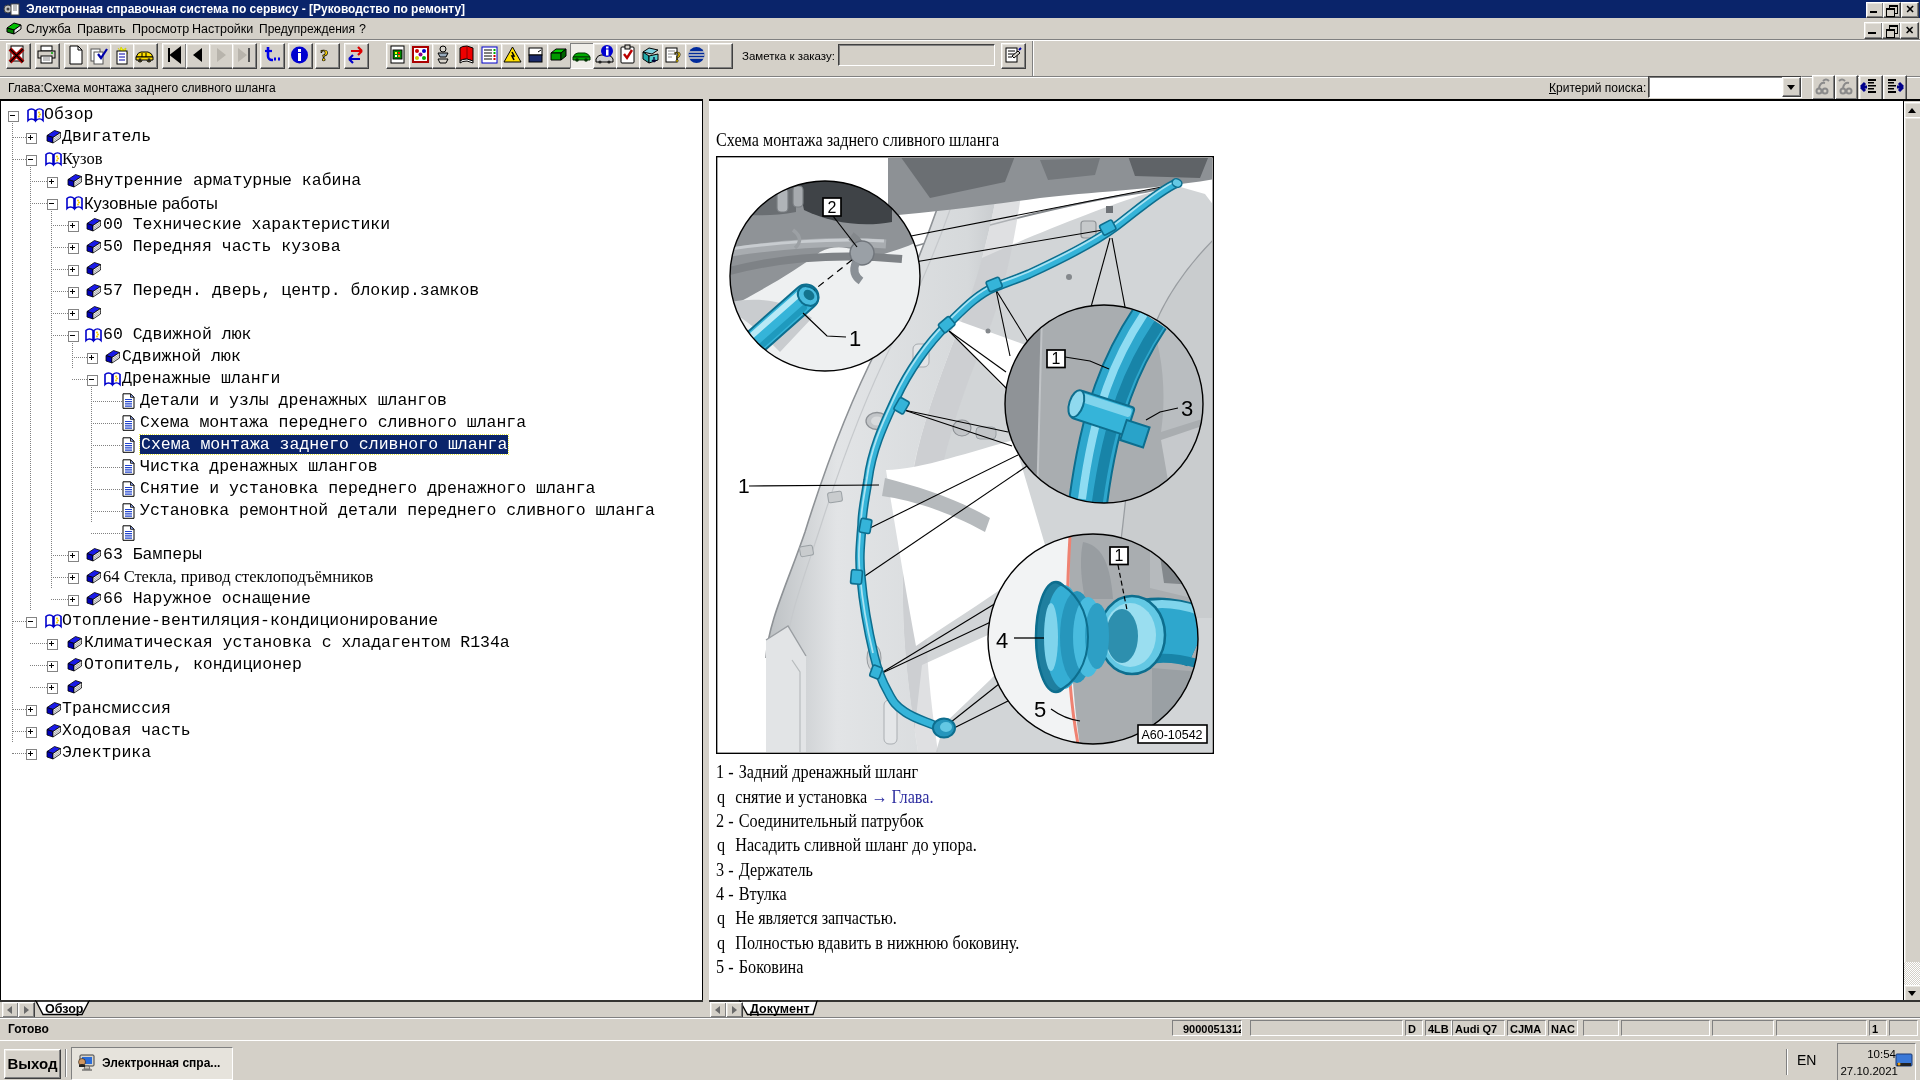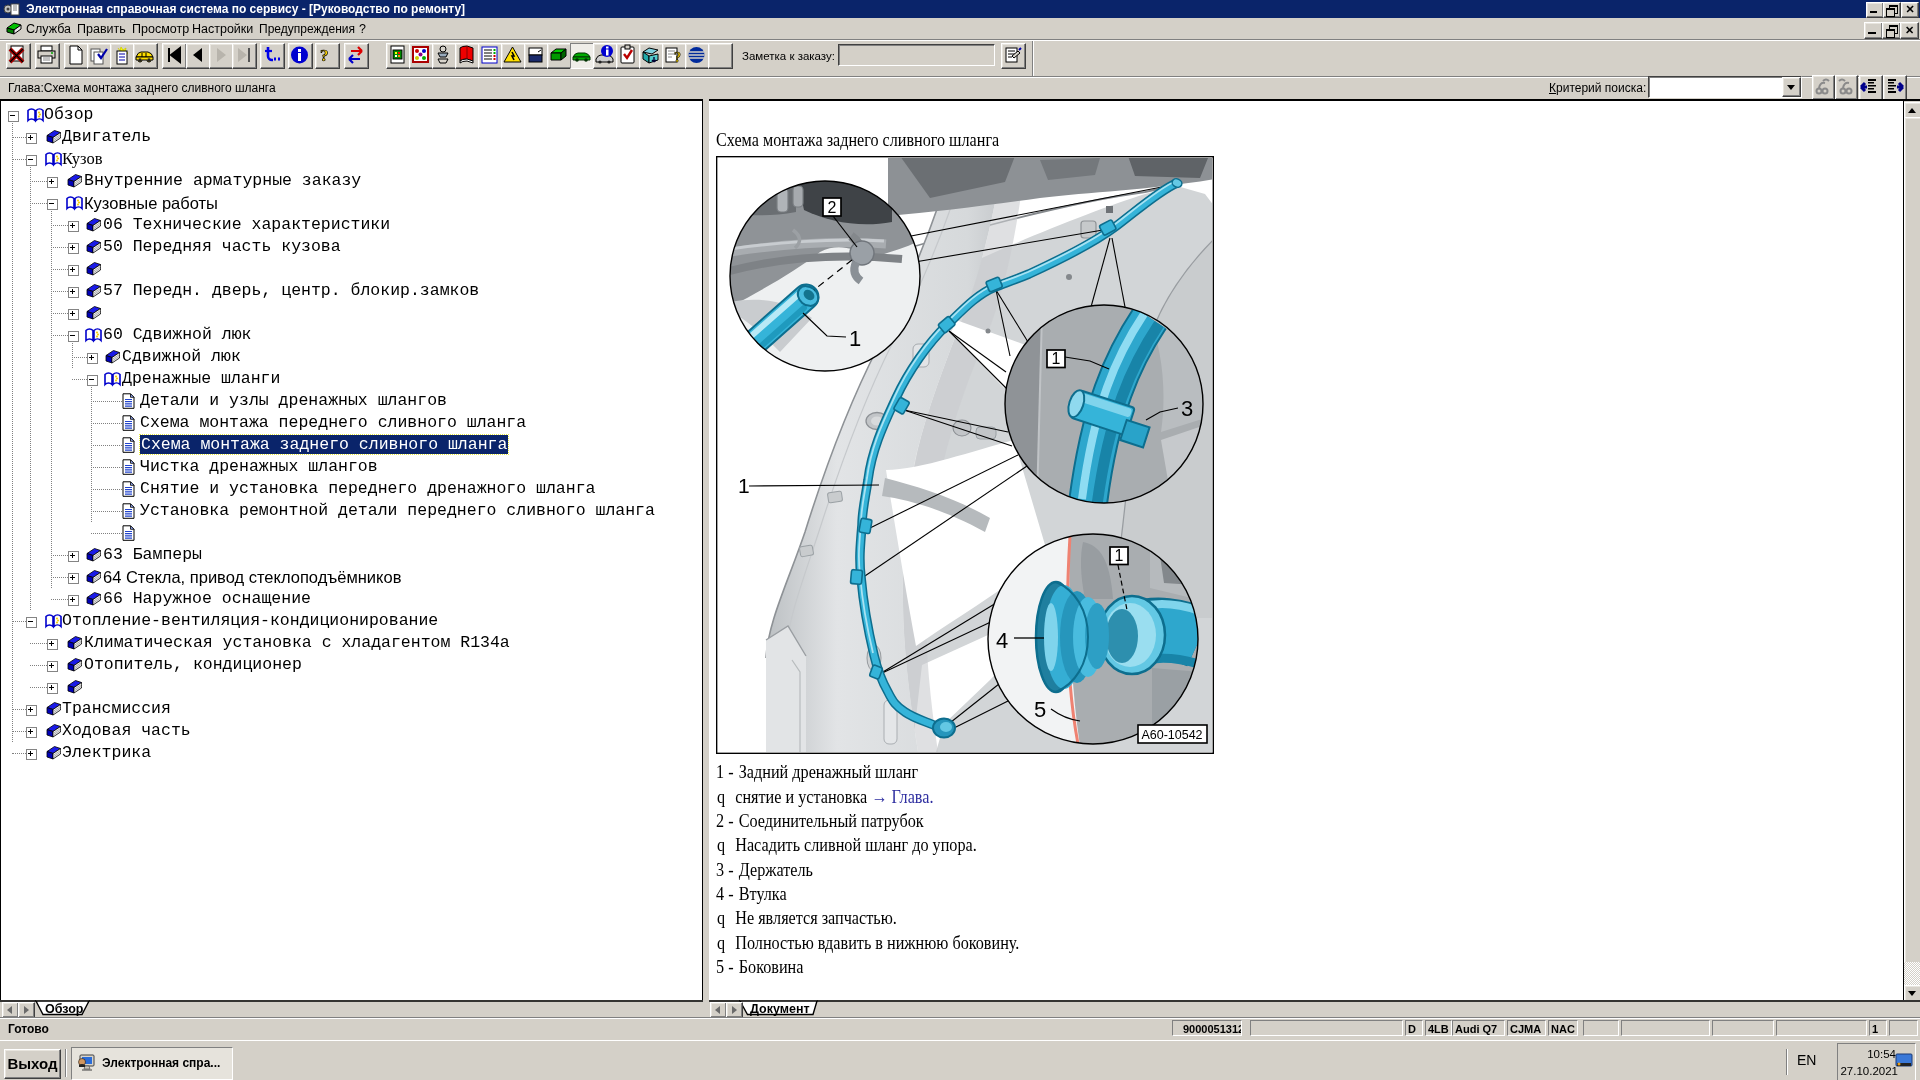--- a/index.html
+++ b/index.html
@@ -318,21 +318,21 @@
 <div style="position:absolute;left:46px;top:76px;width:9px;height:9px;background:#fff;border:1px solid #848484">
       <div style="position:absolute;left:1px;top:3px;width:5px;height:1px;background:#000"></div>
       <div style="position:absolute;left:3px;top:1px;width:1px;height:5px;background:#000"></div>
     </div>
 <svg width="17" height="16" viewBox="0 0 17 16" style="position:absolute;left:65px;top:72px">
       <path d="M2 6.5 L9.5 1.5 L15.5 3.5 L8 8.5 Z" fill="#1a1ae8" stroke="#000" stroke-width=".8"></path>
       <path d="M2 6.5 L8 8.5 L8 14 L2 12 Z" fill="#0000b8" stroke="#000" stroke-width=".8"></path>
       <path d="M8 8.5 L15.5 3.5 L15.5 9 L8 14 Z" fill="#f0f0f0" stroke="#000" stroke-width=".8"></path>
       <path d="M8 10.5 L15.5 5.5 M8 12.2 L15.5 7.2" stroke="#a0a0a0" stroke-width=".8"></path>
     </svg>
-<div style="position:absolute;left:83px;top:69px;height:22px;line-height:22px;font-family:'Liberation Mono',monospace;font-size:16.5px;white-space:pre">Внутренние арматурные заказу</div>
+<div style="position:absolute;left:83px;top:69px;height:22px;line-height:22px;font-family:'Liberation Mono',monospace;font-size:16.5px;white-space:pre">Внутренние арматурные кабина</div>
 <div style="position:absolute;left:29px;top:102px;width:17px;height:1px;border-top:1px dotted #808080"></div>
 <div style="position:absolute;left:46px;top:98px;width:9px;height:9px;background:#fff;border:1px solid #848484">
       <div style="position:absolute;left:1px;top:3px;width:5px;height:1px;background:#000"></div>
     </div>
 <svg width="17" height="16" viewBox="0 0 17 16" style="position:absolute;left:65px;top:94px">
       <path d="M8.5 3 L8.5 13" stroke="#000" stroke-width="1"></path>
       <path d="M1 3.5 C3 1.5 6 1.5 8 3.5 L8 13.5 C6 11.5 3 11.5 1 13.5 Z" fill="#fff" stroke="#0000cc" stroke-width="1.6"></path>
       <path d="M16 3.5 C14 1.5 11 1.5 9 3.5 L9 13.5 C11 11.5 14 11.5 16 13.5 Z" fill="#fffdf0" stroke="#0000cc" stroke-width="1.6"></path>
       <circle cx="12" cy="5.5" r="1" fill="#f0c800"></circle>
       <circle cx="13" cy="7.5" r="1" fill="#f0c800"></circle>
@@ -343,21 +343,21 @@
 <div style="position:absolute;left:67px;top:120px;width:9px;height:9px;background:#fff;border:1px solid #848484">
       <div style="position:absolute;left:1px;top:3px;width:5px;height:1px;background:#000"></div>
       <div style="position:absolute;left:3px;top:1px;width:1px;height:5px;background:#000"></div>
     </div>
 <svg width="17" height="16" viewBox="0 0 17 16" style="position:absolute;left:84px;top:116px">
       <path d="M2 6.5 L9.5 1.5 L15.5 3.5 L8 8.5 Z" fill="#1a1ae8" stroke="#000" stroke-width=".8"></path>
       <path d="M2 6.5 L8 8.5 L8 14 L2 12 Z" fill="#0000b8" stroke="#000" stroke-width=".8"></path>
       <path d="M8 8.5 L15.5 3.5 L15.5 9 L8 14 Z" fill="#f0f0f0" stroke="#000" stroke-width=".8"></path>
       <path d="M8 10.5 L15.5 5.5 M8 12.2 L15.5 7.2" stroke="#a0a0a0" stroke-width=".8"></path>
     </svg>
-<div style="position:absolute;left:102px;top:113px;height:22px;line-height:22px;font-family:'Liberation Mono',monospace;font-size:16.5px;white-space:pre">06 Технические характеристики</div>
+<div style="position:absolute;left:102px;top:113px;height:22px;line-height:22px;font-family:'Liberation Mono',monospace;font-size:16.5px;white-space:pre">00 Технические характеристики</div>
 <div style="position:absolute;left:50px;top:146px;width:17px;height:1px;border-top:1px dotted #808080"></div>
 <div style="position:absolute;left:67px;top:142px;width:9px;height:9px;background:#fff;border:1px solid #848484">
       <div style="position:absolute;left:1px;top:3px;width:5px;height:1px;background:#000"></div>
       <div style="position:absolute;left:3px;top:1px;width:1px;height:5px;background:#000"></div>
     </div>
 <svg width="17" height="16" viewBox="0 0 17 16" style="position:absolute;left:84px;top:138px">
       <path d="M2 6.5 L9.5 1.5 L15.5 3.5 L8 8.5 Z" fill="#1a1ae8" stroke="#000" stroke-width=".8"></path>
       <path d="M2 6.5 L8 8.5 L8 14 L2 12 Z" fill="#0000b8" stroke="#000" stroke-width=".8"></path>
       <path d="M8 8.5 L15.5 3.5 L15.5 9 L8 14 Z" fill="#f0f0f0" stroke="#000" stroke-width=".8"></path>
       <path d="M8 10.5 L15.5 5.5 M8 12.2 L15.5 7.2" stroke="#a0a0a0" stroke-width=".8"></path>
@@ -499,21 +499,21 @@
 <div style="position:absolute;left:67px;top:472px;width:9px;height:9px;background:#fff;border:1px solid #848484">
       <div style="position:absolute;left:1px;top:3px;width:5px;height:1px;background:#000"></div>
       <div style="position:absolute;left:3px;top:1px;width:1px;height:5px;background:#000"></div>
     </div>
 <svg width="17" height="16" viewBox="0 0 17 16" style="position:absolute;left:84px;top:468px">
       <path d="M2 6.5 L9.5 1.5 L15.5 3.5 L8 8.5 Z" fill="#1a1ae8" stroke="#000" stroke-width=".8"></path>
       <path d="M2 6.5 L8 8.5 L8 14 L2 12 Z" fill="#0000b8" stroke="#000" stroke-width=".8"></path>
       <path d="M8 8.5 L15.5 3.5 L15.5 9 L8 14 Z" fill="#f0f0f0" stroke="#000" stroke-width=".8"></path>
       <path d="M8 10.5 L15.5 5.5 M8 12.2 L15.5 7.2" stroke="#a0a0a0" stroke-width=".8"></path>
     </svg>
-<div style="position:absolute;left:102px;top:465px;height:22px;line-height:22px;font-family:Liberation Sans, sans-serif;font-size:16.5px;white-space:pre">64 Стекла, привод стеклоподъёмников</div>
+<div style="position:absolute;left:102px;top:465px;height:22px;line-height:22px;font-family:Liberation Serif, serif;font-size:16.5px;white-space:pre">64 Стекла, привод стеклоподъёмников</div>
 <div style="position:absolute;left:50px;top:498px;width:17px;height:1px;border-top:1px dotted #808080"></div>
 <div style="position:absolute;left:67px;top:494px;width:9px;height:9px;background:#fff;border:1px solid #848484">
       <div style="position:absolute;left:1px;top:3px;width:5px;height:1px;background:#000"></div>
       <div style="position:absolute;left:3px;top:1px;width:1px;height:5px;background:#000"></div>
     </div>
 <svg width="17" height="16" viewBox="0 0 17 16" style="position:absolute;left:84px;top:490px">
       <path d="M2 6.5 L9.5 1.5 L15.5 3.5 L8 8.5 Z" fill="#1a1ae8" stroke="#000" stroke-width=".8"></path>
       <path d="M2 6.5 L8 8.5 L8 14 L2 12 Z" fill="#0000b8" stroke="#000" stroke-width=".8"></path>
       <path d="M8 8.5 L15.5 3.5 L15.5 9 L8 14 Z" fill="#f0f0f0" stroke="#000" stroke-width=".8"></path>
       <path d="M8 10.5 L15.5 5.5 M8 12.2 L15.5 7.2" stroke="#a0a0a0" stroke-width=".8"></path>

